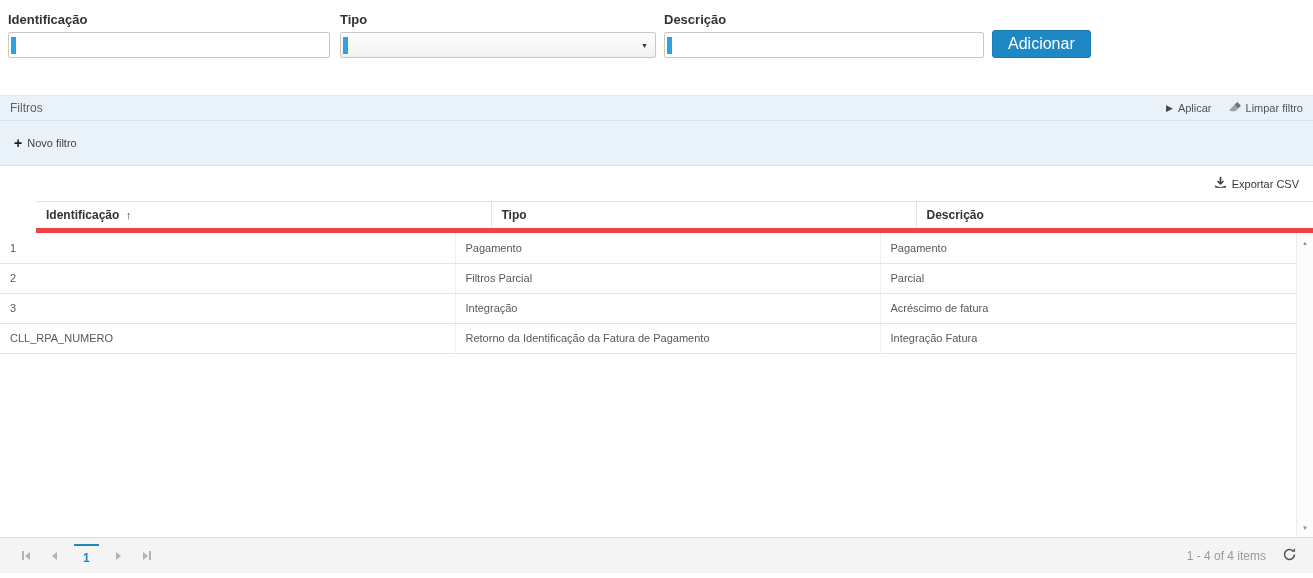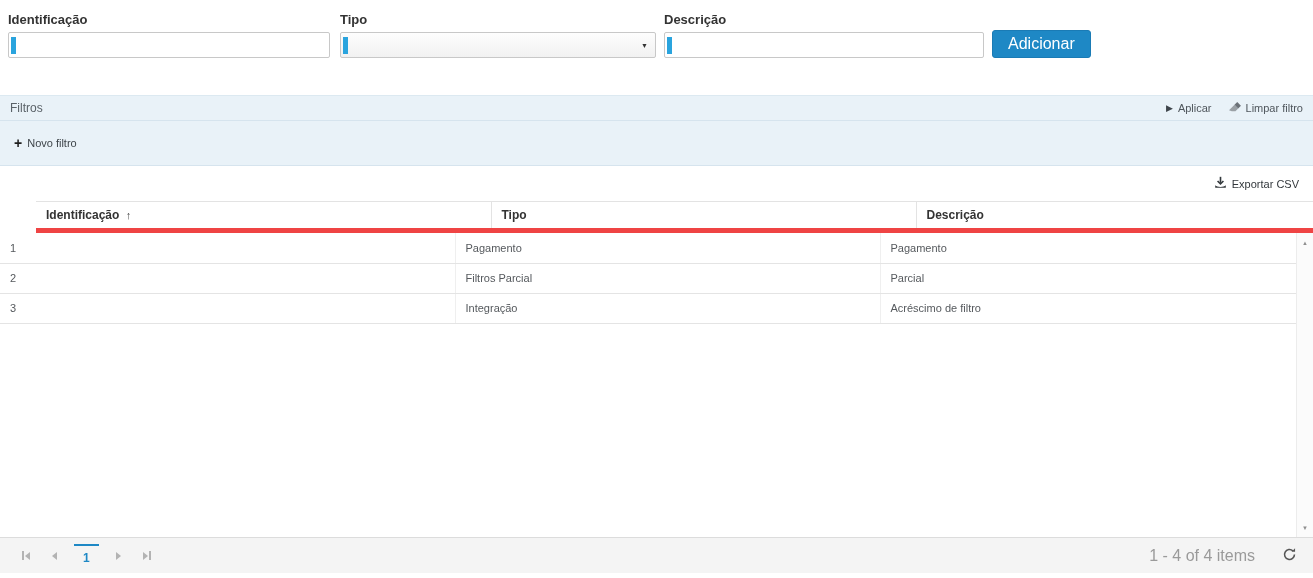--- a/index.html
+++ b/index.html
@@ -91,21 +91,21 @@
   }
   .pager-btn { width: 28px; height: 26px; display: inline-flex; align-items: center; justify-content: center; gap: 1px; cursor: pointer; }
   .tri-l { width: 0; height: 0; border-top: 4px solid transparent; border-bottom: 4px solid transparent; border-right: 5px solid #b3b3b3; }
   .tri-r { width: 0; height: 0; border-top: 4px solid transparent; border-bottom: 4px solid transparent; border-left: 5px solid #b3b3b3; }
   .tri-bar { width: 2px; height: 9px; background: #b3b3b3; }
   .page-current {
     margin: 0 6px; padding: 5px 9px 3px 9px; border-top: 2px solid #1e88c5;
     color: #1e88c5; font-weight: bold; font-size: 12px; cursor: pointer;
   }
   .pager-spacer { flex: 1; }
-  .pager-info { font-size: 16px; color: #9a9a9a; margin-right: 22px; }
+  .pager-info { font-size: 12px; color: #9a9a9a; margin-right: 11px; }
   .refresh-btn { display: inline-flex; align-items: center; justify-content: center; width: 24px; height: 24px; cursor: pointer; }
 
   
   .bottom-gap { height: 8px; background: #fff; }
   .bottom-bar { height: 3px; background: #1e88c5; }
 </style>
 </head>
 <body>
 
 <div class="app">
@@ -213,21 +213,26 @@
             <td>Pagamento</td>
           </tr>
           <tr>
             <td>2</td>
             <td>Filtros Parcial</td>
             <td>Parcial</td>
           </tr>
           <tr>
             <td>3</td>
             <td>Integração</td>
-            <td>Acréscimo de filtro</td>
+            <td>Acréscimo de fatura</td>
+          </tr>
+          <tr>
+            <td>CLL_RPA_NUMERO</td>
+            <td>Retorno da Identificação da Fatura de Pagamento</td>
+            <td>Integração Fatura</td>
           </tr>
         </tbody>
     </table>
     <div class="scrollbar">
       <span class="sb-arrow up">▲</span>
       <span class="sb-arrow down">▼</span>
     </div>
   </div>
 
   <div class="pager">

